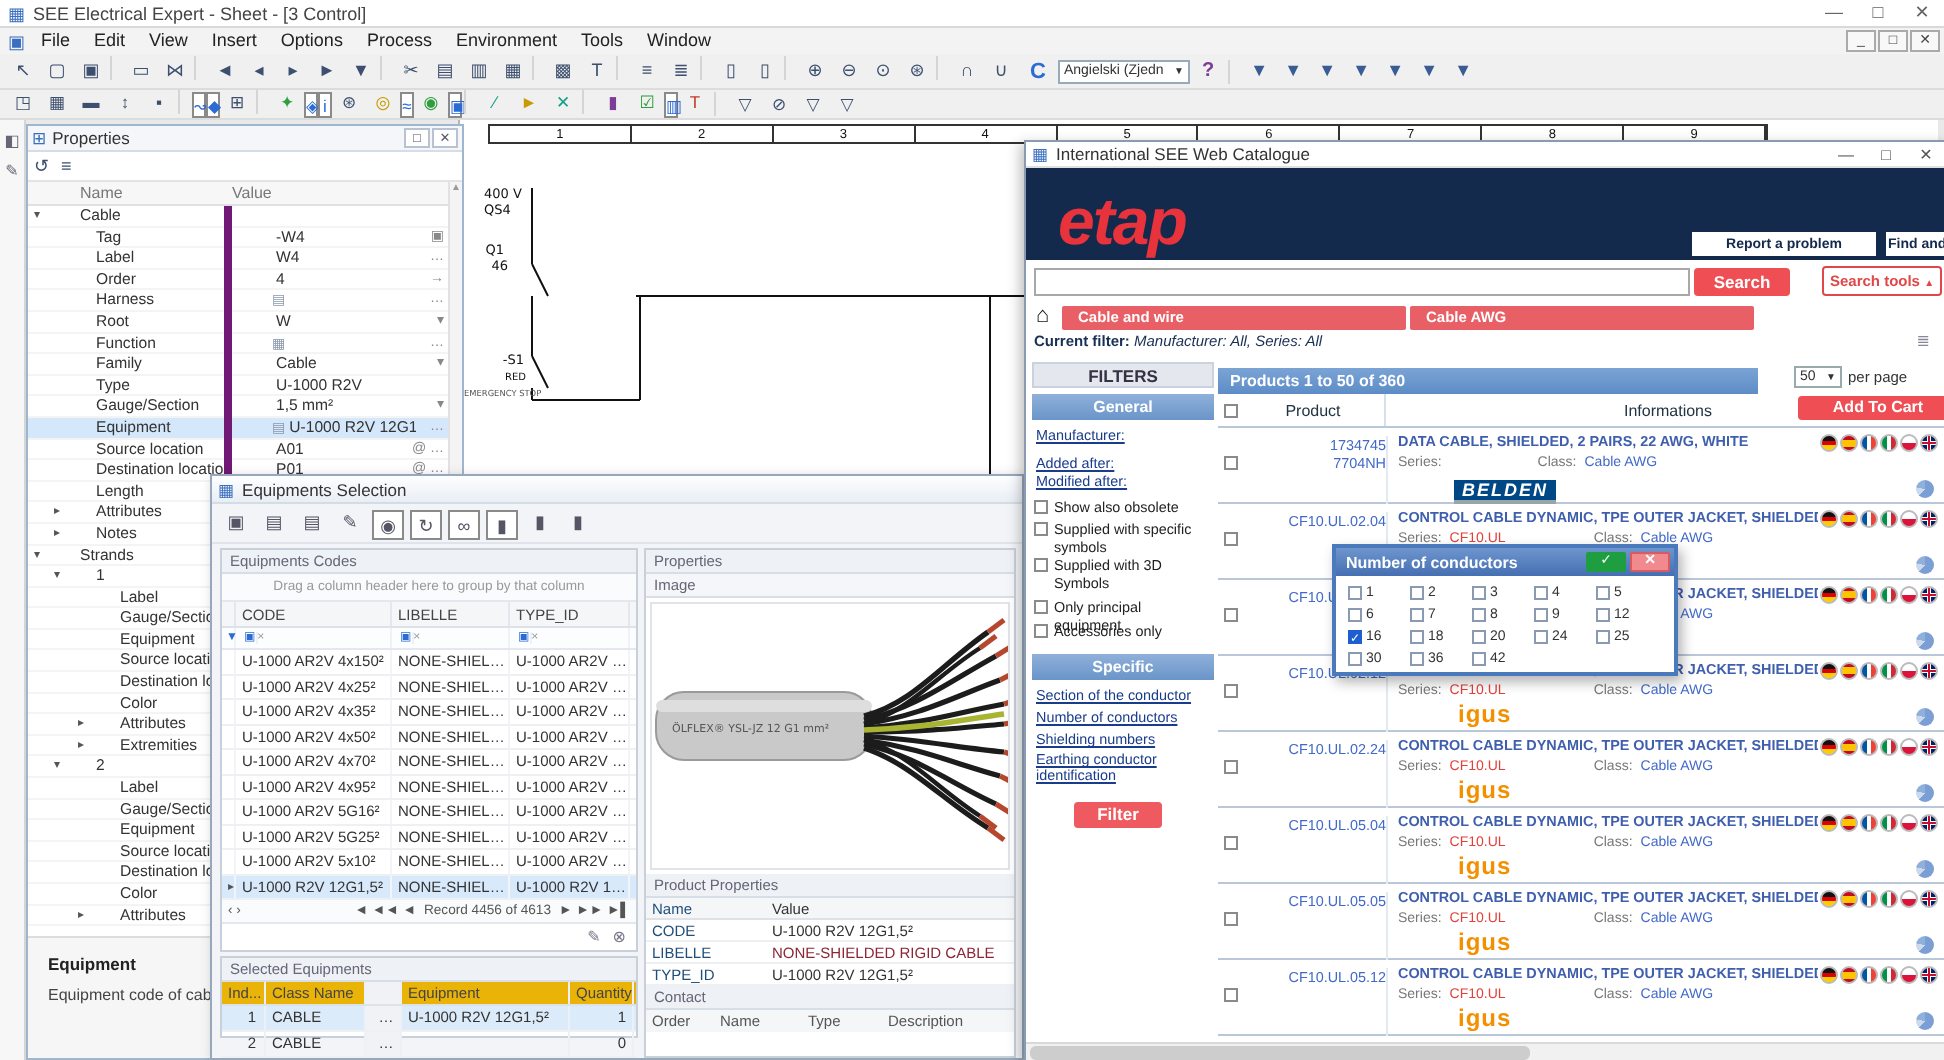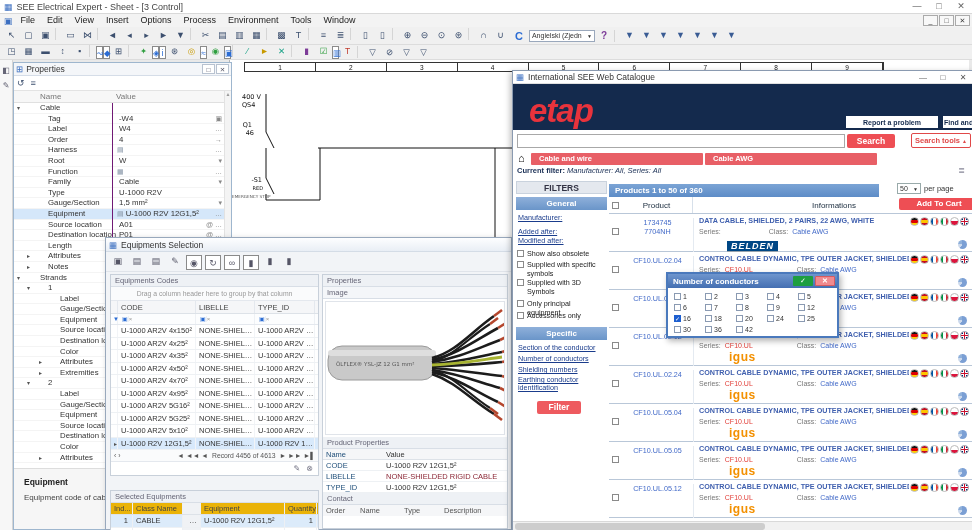--- a/index.html
+++ b/index.html
@@ -42,21 +42,21 @@
 .ptool{height:15px;border-bottom:1px solid #e3e3e3;display:flex;align-items:center;padding-left:3px;gap:6px;font-size:9px;color:#3c4f6e}
 .pcolh{height:12px;background:#f7f7f7;border-bottom:1px solid #e0e0e0;font-size:8px;color:#777;position:relative}
 .pcolh b{font-weight:normal;position:absolute;top:1px}
 .prows{position:absolute;left:0;top:40px;width:210px;height:360px;overflow:hidden}
 .prow{position:relative;height:10.6px;border-bottom:1px solid #f4f4f4;font-size:7.8px;color:#333}
 .prow.sel{background:#d5e7fa}
 .pexp{position:absolute;top:0;line-height:10.6px;font-size:6px;color:#555}
 .prow.g .pexp{left:3px}.prow.f .pexp{left:13px}.prow.c .pexp{left:25px}
 .pname{position:absolute;top:0;line-height:10.6px;white-space:nowrap}
 .prow.g .pname{left:26px}.prow.f .pname{left:34px}.prow.c .pname{left:46px}
-.pval{position:absolute;left:98px;right:16px;top:0;line-height:10.6px;border-left:1px solid #701a75;padding-left:4px;white-space:nowrap;overflow:hidden}
+.pval{position:absolute;left:98px;right:16px;top:0;line-height:10.6px;border-left:4px solid #701a75;padding-left:20px;white-space:nowrap;overflow:hidden}
 .vicon{font-style:normal;color:#8a99aa;margin-right:2px;font-size:7px}
 .vicon.org{color:#e07820}
 .ptail{position:absolute;right:2px;top:0;line-height:10.6px;color:#888;font-size:7px;white-space:nowrap}
 .pfoot{position:absolute;left:0;top:405px;width:217px;height:61px;background:#f6f6f6;border-top:1px solid #ddd;padding:8px 10px;font-size:8px;color:#444}
 .pfoot b{display:block;font-size:8.5px;margin-bottom:6px;color:#222}
 .pscroll{position:absolute;right:0;top:28px;width:7px;bottom:63px;background:#f4f4f4;border-left:1px solid #e2e2e2;font-size:5px;color:#999;text-align:center}
 
 .eqdlg{left:105px;top:237px;width:407px;height:293px;background:#f2f4f7;border:1px solid #98a8bc;box-shadow:2px 2px 6px rgba(0,0,0,.25)}
 .eqtitle{height:14px;background:linear-gradient(#fdfeff,#e9eef5);border-bottom:1px solid #d4dce6;display:flex;align-items:center;gap:4px;font-size:8.5px;color:#333;padding-left:3px}
 .eqtool{height:20px;display:flex;align-items:center;gap:3px;padding-left:4px;border-bottom:1px solid #e0e4ea}
@@ -123,21 +123,21 @@
 .perpage{position:absolute;left:384px;top:112px;display:flex;align-items:center;gap:3px;font-size:7.5px;color:#333}
 .ppsel{width:24px;height:11px;border:1px solid #9aa;background:#fff;font-size:7px;display:inline-flex;justify-content:space-between;padding:0 2px;line-height:10px}
 .addto{position:absolute;left:386px;top:127px;width:80px;height:12px;background:#ee4e54;color:#fff;font-weight:bold;font-size:8px;line-height:12px;text-align:center;border-radius:2px;overflow:hidden}
 .pcolhead{position:absolute;left:96px;top:126px;width:366px;height:17px;border-bottom:1px solid #b9c7d8;font-size:8px;color:#234;display:flex}
 .pcolhead .hcb{margin:5px 2px 0 3px}
 .hprod{width:72px;text-align:center;line-height:17px;border-right:1px solid #d7e0ea}
 .hinfo{flex:1;text-align:center;line-height:17px}
 .prowsbox{position:absolute;left:96px;top:143px;width:366px;height:317px;overflow:hidden}
 .prow2{position:relative;height:38px;border-bottom:1px solid #b9c7d8;background:#fff}
 .rcb{position:absolute;left:3px;top:14px;width:7px;height:7px;border:1px solid #8a8a8a;background:#fff}
-.pcode{position:absolute;left:13px;top:4px;width:72px;text-align:center;font-size:7.2px;color:#4169c8;border-right:1px solid #e4eaf1;height:34px}
+.pcode{position:absolute;left:13px;top:4px;width:72px;text-align:right;font-size:7.2px;color:#4169c8;border-right:1px solid #e4eaf1;height:34px}
 .pcode span{display:block;line-height:9px}
 .pinfo{position:absolute;left:90px;top:2px;right:66px;overflow:hidden}
 .pdesc{font-size:7.2px;font-weight:bold;color:#3f5fae;white-space:nowrap}
 .pmeta{margin-top:3px;font-size:7px;color:#777;display:flex;gap:4px}
 .serv{color:#e2403a}
 .pclass{color:#4169c8;text-decoration:none}
 .plogo.belden{display:inline-block;background:#004785;color:#fff;font-weight:bold;font-style:italic;font-size:9px;padding:0 4px;border-bottom:2px solid #9aa4ad;margin:3px 0 0 28px;letter-spacing:1px}
 .plogo.igus{color:#f39000;font-weight:bold;font-size:12px;margin:1px 0 0 30px;letter-spacing:.5px}
 .flags{position:absolute;right:6px;top:3px;display:flex;gap:1px}
 .flag{width:9px;height:9px;border-radius:50%;border:.5px solid #bbb}
@@ -725,21 +725,21 @@
         <span style="margin-left:auto">◄ ◄◄ ◄</span>
         <span>Record 4456 of 4613</span>
         <span>► ►► ►▌</span>
       </div>
       <div class="editrow">
           <span>✎</span>
           <span>⊗</span>
         </div>
     </div>
 
-    <div class="grp" style="left:4px;top:252px;width:209px;height:41px">
+    <div class="grp" style="left:4px;top:240px;width:209px;height:41px">
       <div class="ghdr">Selected Equipments</div>
       <div class="selhead">
         <span class="s1">Ind...</span>
         <span class="s2w">Class Name</span>
         <span class="s3"></span>
         <span class="s4">Equipment</span>
         <span class="s5">Quantity</span>
       </div>
       <div>
         <div class="selrow sel">

